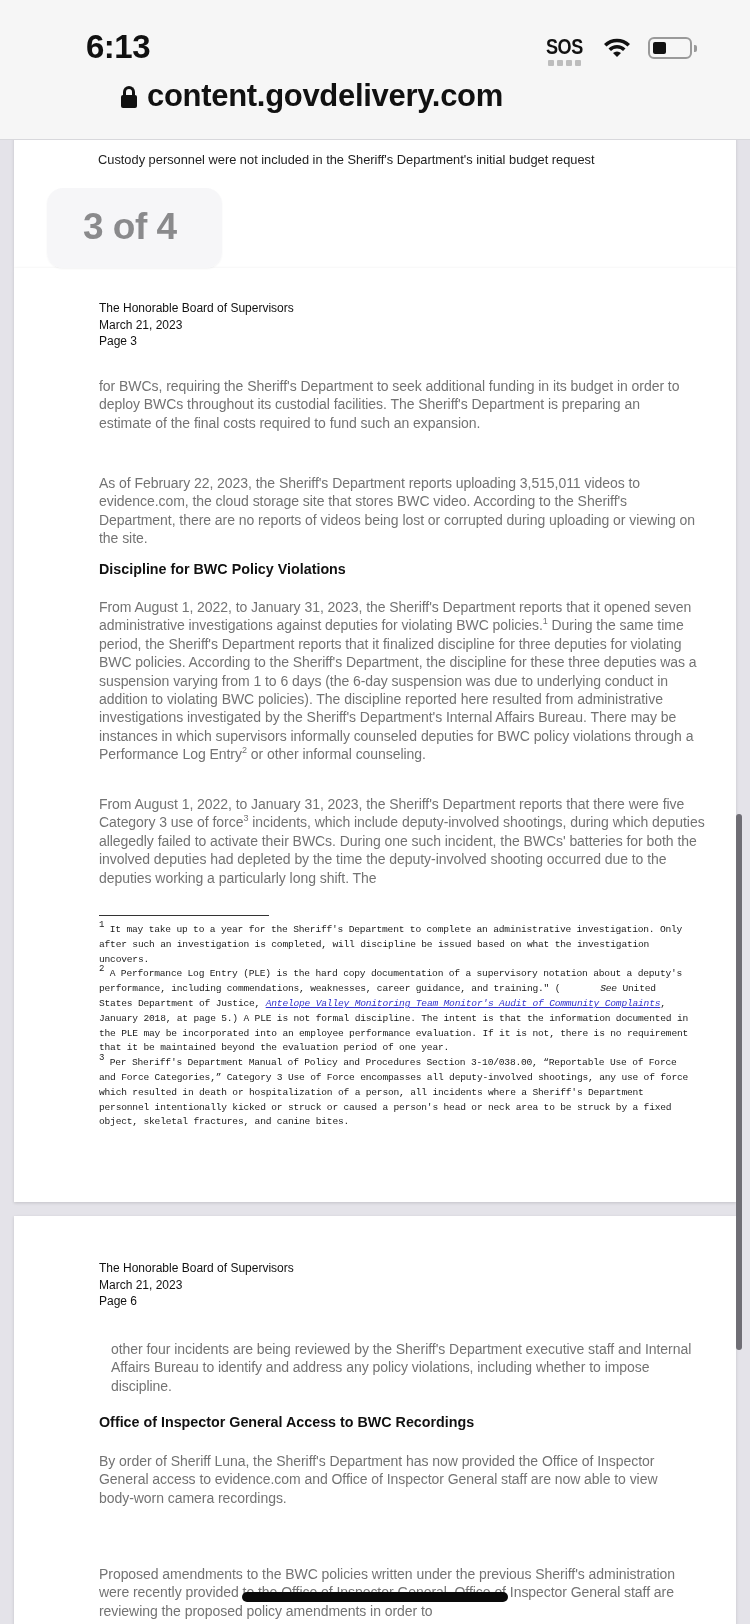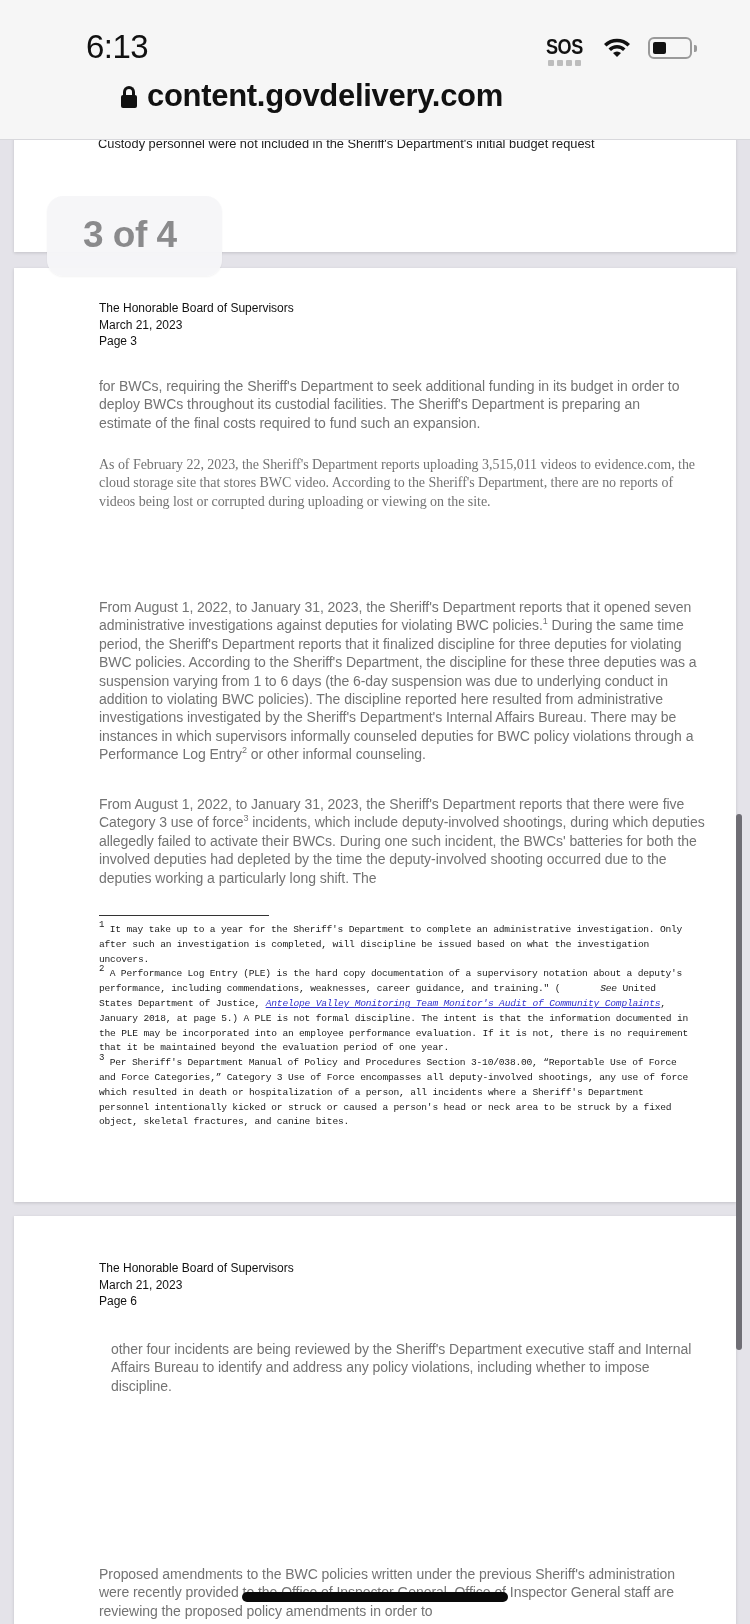--- a/index.html
+++ b/index.html
@@ -5,48 +5,48 @@
   * { box-sizing: border-box; margin: 0; padding: 0; }
   html, body { width: 750px; height: 1624px; overflow: hidden; background: #e4e3e9; }
   body { position: relative; font-family: "Liberation Sans", sans-serif; color: #1a1a1a; }
 
   
   .topbar {
     position: absolute; left: 0; top: 0; width: 750px; height: 140px;
     background: #f6f6f6; z-index: 20;
     border-bottom: 1px solid #d8d8dc;
   }
-  .clock { position: absolute; left: 86px; top: 28px; font-size: 33px; font-weight: 400; letter-spacing: -0.5px; color: #111; }
+  .clock { position: absolute; left: 86px; top: 28px; font-size: 33px; font-weight: 700; letter-spacing: -0.5px; color: #111; }
   .status-icons { position: absolute; left: 546px; top: 34px; height: 40px; }
   .sos { position: absolute; left: 0; top: 0; font-size: 22px; font-weight: 700; color: #111; transform: scaleX(0.82); transform-origin: left top; letter-spacing: -0.5px; }
   .sos-dots { position: absolute; left: 2px; top: 26px; display: flex; gap: 3px; }
   .sos-dots span { width: 6px; height: 6px; background: #bdbdbd; border-radius: 1px; display: block; }
   .wifi { position: absolute; left: 56px; top: 2px; width: 30px; height: 24px; }
   .battery { position: absolute; left: 102px; top: 3px; width: 44px; height: 22px; border: 2px solid #9a9a9a; border-radius: 6px; }
   .battery-fill { position: absolute; left: 3px; top: 3px; width: 14px; height: 12px; background: #111; border-radius: 2px; }
   .battery-tip { position: absolute; left: 148px; top: 11px; width: 3px; height: 7px; background: #9a9a9a; border-radius: 0 2px 2px 0; }
 
   .url { position: absolute; left: 0; top: 78px; width: 624px; text-align: center; font-size: 31px; font-weight: 700; color: #111; letter-spacing: -0.3px; }
   .url .lock { display: inline-block; position: relative; width: 16px; height: 22px; margin-right: 10px; vertical-align: -2px; }
   .url .lock .shackle { position: absolute; left: 2px; top: 0; width: 12px; height: 12px; border: 3px solid #111; border-bottom: none; border-radius: 6px 6px 0 0; }
   .url .lock .body { position: absolute; left: 0; top: 9px; width: 16px; height: 13px; background: #111; border-radius: 2px; }
 
   
   .page {
     position: absolute; left: 14px; width: 722px; background: #fff;
     box-shadow: 0 1px 3px rgba(0,0,0,0.15);
   }
-  .page.p2 { top: 100px; height: 152px; text-align: right; }
+  .page.p2 { top: 116px; height: 152px; text-align: right; }
   .page.p3 { top: 268px; height: 934px; }
   .page.p4 { top: 1216px; height: 420px; }
 
   .p2-tail { position: absolute; left: 84px; top: 36px; font-size: 13.5px; color: #222; white-space: nowrap; transform: scaleX(0.95); transform-origin: left top; }
 
   .page-indicator {
-    position: absolute; left: 47px; top: 196px; width: 175px; height: 80px;
+    position: absolute; left: 47px; top: 188px; width: 175px; height: 80px;
     background: rgba(246,246,248,0.96); border-radius: 16px; z-index: 15;
     box-shadow: 0 1px 2px rgba(0,0,0,0.05);
   }
   .page-indicator span { position: absolute; left: 36px; top: 18px; font-size: 37px; font-weight: 700; color: #8a8a8c; letter-spacing: -0.5px; }
 
   .doc { position: absolute; left: 85px; right: 40px; }
   .addr { font-size: 12px; line-height: 16.5px; color: #111; }
   .para { font-size: 14px; line-height: 18.4px; color: #737373; letter-spacing: -0.05px; }
   .head { font-size: 14.3px; font-weight: 700; color: #111; }
   sup { font-size: 9px; line-height: 0; position: relative; top: -1px; }
@@ -99,22 +99,23 @@
 </div>
 
 <div class="page p3">
   <div class="doc addr" style="top:32px;">
     <div>The Honorable Board of Supervisors</div>
     <div>March 21, 2023</div>
     <div>Page 3</div>
   </div>
 
   <p class="doc para" style="top:109px;">for BWCs, requiring the Sheriff's Department to seek additional funding in its budget in order to deploy BWCs throughout its custodial facilities. The Sheriff's Department is preparing an estimate of the final costs required to fund such an expansion.</p>
-  <p class="doc para" style="top:188px;font-family:Liberation Serif, serif;">As of February 22, 2023, the Sheriff's Department reports uploading 3,515,011 videos to evidence.com, the cloud storage site that stores BWC video. According to the Sheriff's Department, there are no reports of videos being lost or corrupted during uploading or viewing on the site.</p>
+  <p class="doc para" style="top:206px;">As of February 22, 2023, the Sheriff's Department reports uploading 3,515,011 videos to evidence.com, the cloud storage site that stores BWC video. According to the Sheriff's Department, there are no reports of videos being lost or corrupted during uploading or viewing on the site.</p>
 
+  <div class="doc head" style="top:293px;">Discipline for BWC Policy Violations</div>
 
   <p class="doc para" style="top:330px; right:30px;">
     <span>From August 1, 2022, to January 31, 2023, the Sheriff's Department reports that it opened seven administrative investigations against deputies for violating BWC policies.</span><sup>1</sup><span> During the same time period, the Sheriff's Department reports that it finalized discipline for three deputies for violating BWC policies. According to the Sheriff's Department, the discipline for these three deputies was a suspension varying from 1 to 6 days (the 6-day suspension was due to underlying conduct in addition to violating BWC policies). The discipline reported here resulted from administrative investigations investigated by the Sheriff's Department's Internal Affairs Bureau. There may be instances in which supervisors informally counseled deputies for BWC policy violations through a Performance Log Entry</span><sup>2</sup><span> or other informal counseling.</span>
   </p>
 
   <p class="doc para" style="top:527px; right:30px;">
     <span>From August 1, 2022, to January 31, 2023, the Sheriff's Department reports that there were five Category 3 use of force</span><sup>3</sup><span> incidents, which include deputy-involved shootings, during which deputies allegedly failed to activate their BWCs. During one such incident, the BWCs' batteries for both the involved deputies had depleted by the time the deputy-involved shooting occurred due to the deputies working a particularly long shift. The</span>
   </p>
 
   <div class="fn-rule" style="top:647px;"></div>
@@ -127,18 +128,20 @@
 </div>
 
 <div class="page p4">
   <div class="doc addr" style="top:44px;">
     <div>The Honorable Board of Supervisors</div>
     <div>March 21, 2023</div>
     <div>Page 6</div>
   </div>
 
   <p class="doc para" style="top:124px;margin-left:12px;">other four incidents are being reviewed by the Sheriff's Department executive staff and Internal Affairs Bureau to identify and address any policy violations, including whether to impose discipline.</p>
+  <div class="doc head" style="top:198px;">Office of Inspector General Access to BWC Recordings</div>
+  <p class="doc para" style="top:236px;">By order of Sheriff Luna, the Sheriff's Department has now provided the Office of Inspector General access to evidence.com and Office of Inspector General staff are now able to view body-worn camera recordings.</p>
   <p class="doc para" style="top:349px;">Proposed amendments to the BWC policies written under the previous Sheriff's administration were recently provided to the Office of Inspector General. Office of Inspector General staff are reviewing the proposed policy amendments in order to</p>
 </div>
 
 <div class="scroll-thumb"></div>
 
 <div class="home-indicator"></div>
 
 </body></html>

